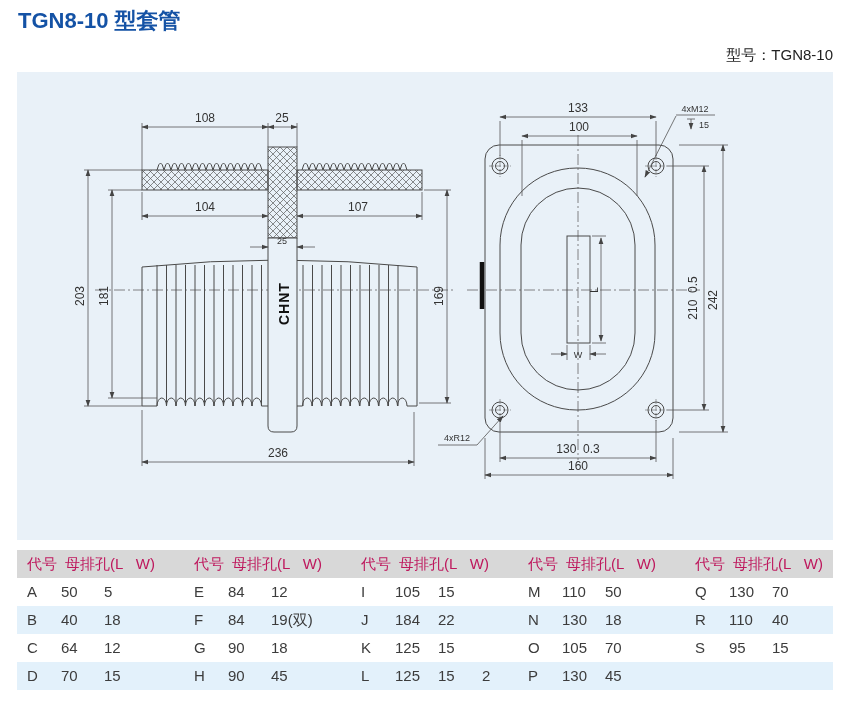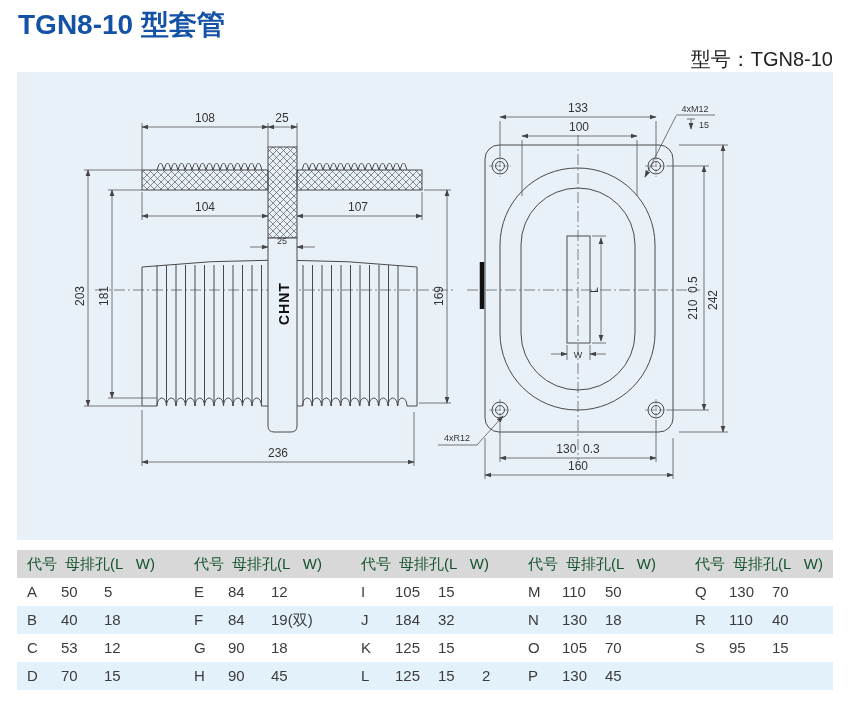--- a/index.html
+++ b/index.html
@@ -1,32 +1,32 @@
 <!DOCTYPE html>
 <html><head>
 <meta charset="utf-8">
 <style>
   html,body{margin:0;padding:0;background:#fff;}
   .page{position:relative;width:850px;height:724px;background:#ffffff;overflow:hidden;
         font-family:"Liberation Sans","DejaVu Sans",sans-serif;}
-  .title{position:absolute;left:18px;top:6px;font-size:28px;font-weight:bold;color:#1452a5;margin:0;}
-  .model{position:absolute;right:17px;top:46px;font-size:20px;color:#222;}
+  .title{position:absolute;left:18px;top:6px;font-size:22px;font-weight:bold;color:#1452a5;margin:0;}
+  .model{position:absolute;right:17px;top:46px;font-size:15px;color:#222;}
   .panel{position:absolute;left:17px;top:72px;width:816px;height:468px;background:#e9f1f8;}
   svg text{fill:#333;font-family:"Liberation Sans","DejaVu Sans",sans-serif;}
   .ln{stroke:#4a4a4a;stroke-width:1;fill:none;}
   .dim{stroke:#555;stroke-width:0.8;fill:none;}
   .cl{stroke:#666;stroke-width:0.8;fill:none;stroke-dasharray:11 3 2 3;}
   .hcl{stroke:#666;stroke-width:0.6;fill:none;stroke-dasharray:5 2;}
   .t12{font-size:12px;}
   .t10{font-size:10px;}
   .t9{font-size:9px;}
   .logo{font-size:14px;font-weight:bold;letter-spacing:1px;fill:#111;}
   .tbl{position:absolute;left:17px;top:550px;width:816px;font-size:15px;color:#3c3c3c;}
   .trow{display:flex;height:28px;line-height:28px;padding-left:10px;box-sizing:border-box;}
-  .trow.h{background:#d8d8d8;color:#14532d;}
+  .trow.h{background:#d8d8d8;color:#be185d;}
   .trow.b{background:#e3f1fb;}
   .g{flex:0 0 167px;display:flex;}
   .g:last-child{flex:0 0 128px;}
   .hc{width:38px;white-space:pre;}
   .hh{white-space:pre;}
   .cc{width:34px;}.clv{width:43px;}.cwv{width:44px;}.cxv{width:30px;}
 </style>
 </head>
 <body>
 
@@ -213,41 +213,41 @@
         </div>
       <div class="g">
           <span class="cc">F</span>
           <span class="clv">84</span>
           <span class="cwv">19(双)</span>
           <span class="cxv"></span>
         </div>
       <div class="g">
           <span class="cc">J</span>
           <span class="clv">184</span>
-          <span class="cwv">32</span>
+          <span class="cwv">22</span>
           <span class="cxv"></span>
         </div>
       <div class="g">
           <span class="cc">N</span>
           <span class="clv">130</span>
           <span class="cwv">18</span>
           <span class="cxv"></span>
         </div>
       <div class="g">
           <span class="cc">R</span>
           <span class="clv">110</span>
           <span class="cwv">40</span>
           <span class="cxv"></span>
         </div>
     </div>
 
     <div class="trow">
       <div class="g">
           <span class="cc">C</span>
-          <span class="clv">53</span>
+          <span class="clv">64</span>
           <span class="cwv">12</span>
           <span class="cxv"></span>
         </div>
       <div class="g">
           <span class="cc">G</span>
           <span class="clv">90</span>
           <span class="cwv">18</span>
           <span class="cxv"></span>
         </div>
       <div class="g">

